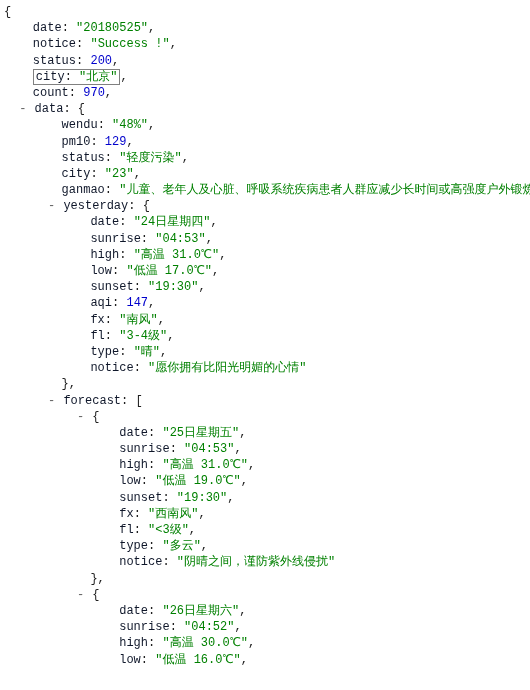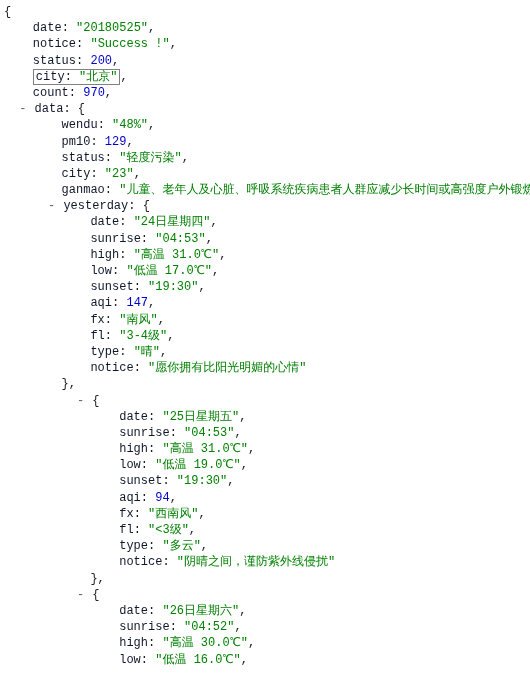--- a/index.html
+++ b/index.html
@@ -44,27 +44,27 @@
     <div class="ln">            <span><span class="key">sunrise</span><span class="punct">: </span><span class="str">"04:53"</span></span><span class="punct">,</span></div>
     <div class="ln">            <span><span class="key">high</span><span class="punct">: </span><span class="str">"高温 31.0℃"</span></span><span class="punct">,</span></div>
     <div class="ln">            <span><span class="key">low</span><span class="punct">: </span><span class="str">"低温 17.0℃"</span></span><span class="punct">,</span></div>
     <div class="ln">            <span><span class="key">sunset</span><span class="punct">: </span><span class="str">"19:30"</span></span><span class="punct">,</span></div>
     <div class="ln">            <span><span class="key">aqi</span><span class="punct">: </span><span class="num">147</span></span><span class="punct">,</span></div>
     <div class="ln">            <span><span class="key">fx</span><span class="punct">: </span><span class="str">"南风"</span></span><span class="punct">,</span></div>
     <div class="ln">            <span><span class="key">fl</span><span class="punct">: </span><span class="str">"3-4级"</span></span><span class="punct">,</span></div>
     <div class="ln">            <span><span class="key">type</span><span class="punct">: </span><span class="str">"晴"</span></span><span class="punct">,</span></div>
     <div class="ln">            <span><span class="key">notice</span><span class="punct">: </span><span class="str">"愿你拥有比阳光明媚的心情"</span></span><span class="punct"></span></div>
     <div class="ln">        <span class="punct">},</span></div>
+    <div class="ln">      <span class="toggle">-</span> <span class="key">forecast</span><span class="punct">: </span><span class="punct">[</span></div>
     <div class="ln">          <span class="toggle">-</span> <span class="punct">{</span></div>
     <div class="ln">                <span><span class="key">date</span><span class="punct">: </span><span class="str">"25日星期五"</span></span><span class="punct">,</span></div>
     <div class="ln">                <span><span class="key">sunrise</span><span class="punct">: </span><span class="str">"04:53"</span></span><span class="punct">,</span></div>
     <div class="ln">                <span><span class="key">high</span><span class="punct">: </span><span class="str">"高温 31.0℃"</span></span><span class="punct">,</span></div>
     <div class="ln">                <span><span class="key">low</span><span class="punct">: </span><span class="str">"低温 19.0℃"</span></span><span class="punct">,</span></div>
     <div class="ln">                <span><span class="key">sunset</span><span class="punct">: </span><span class="str">"19:30"</span></span><span class="punct">,</span></div>
-    <div class="ln">                <span><span class="key">aqi</span><span class="punct">: </span><span class="num">94</span></span><span class="punct">,</span></div>
     <div class="ln">                <span><span class="key">fx</span><span class="punct">: </span><span class="str">"西南风"</span></span><span class="punct">,</span></div>
     <div class="ln">                <span><span class="key">fl</span><span class="punct">: </span><span class="str">"&lt;3级"</span></span><span class="punct">,</span></div>
     <div class="ln">                <span><span class="key">type</span><span class="punct">: </span><span class="str">"多云"</span></span><span class="punct">,</span></div>
     <div class="ln">                <span><span class="key">notice</span><span class="punct">: </span><span class="str">"阴晴之间，谨防紫外线侵扰"</span></span><span class="punct"></span></div>
     <div class="ln">            <span class="punct">},</span></div>
     <div class="ln">          <span class="toggle">-</span> <span class="punct">{</span></div>
     <div class="ln">                <span><span class="key">date</span><span class="punct">: </span><span class="str">"26日星期六"</span></span><span class="punct">,</span></div>
     <div class="ln">                <span><span class="key">sunrise</span><span class="punct">: </span><span class="str">"04:52"</span></span><span class="punct">,</span></div>
     <div class="ln">                <span><span class="key">high</span><span class="punct">: </span><span class="str">"高温 30.0℃"</span></span><span class="punct">,</span></div>
     <div class="ln">                <span><span class="key">low</span><span class="punct">: </span><span class="str">"低温 16.0℃"</span></span><span class="punct">,</span></div>

